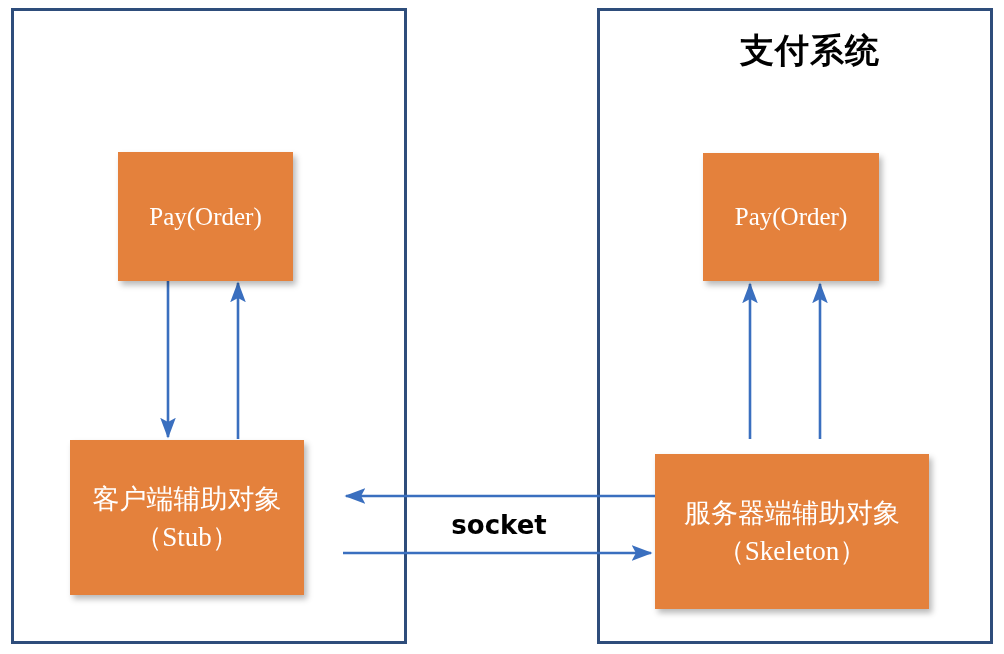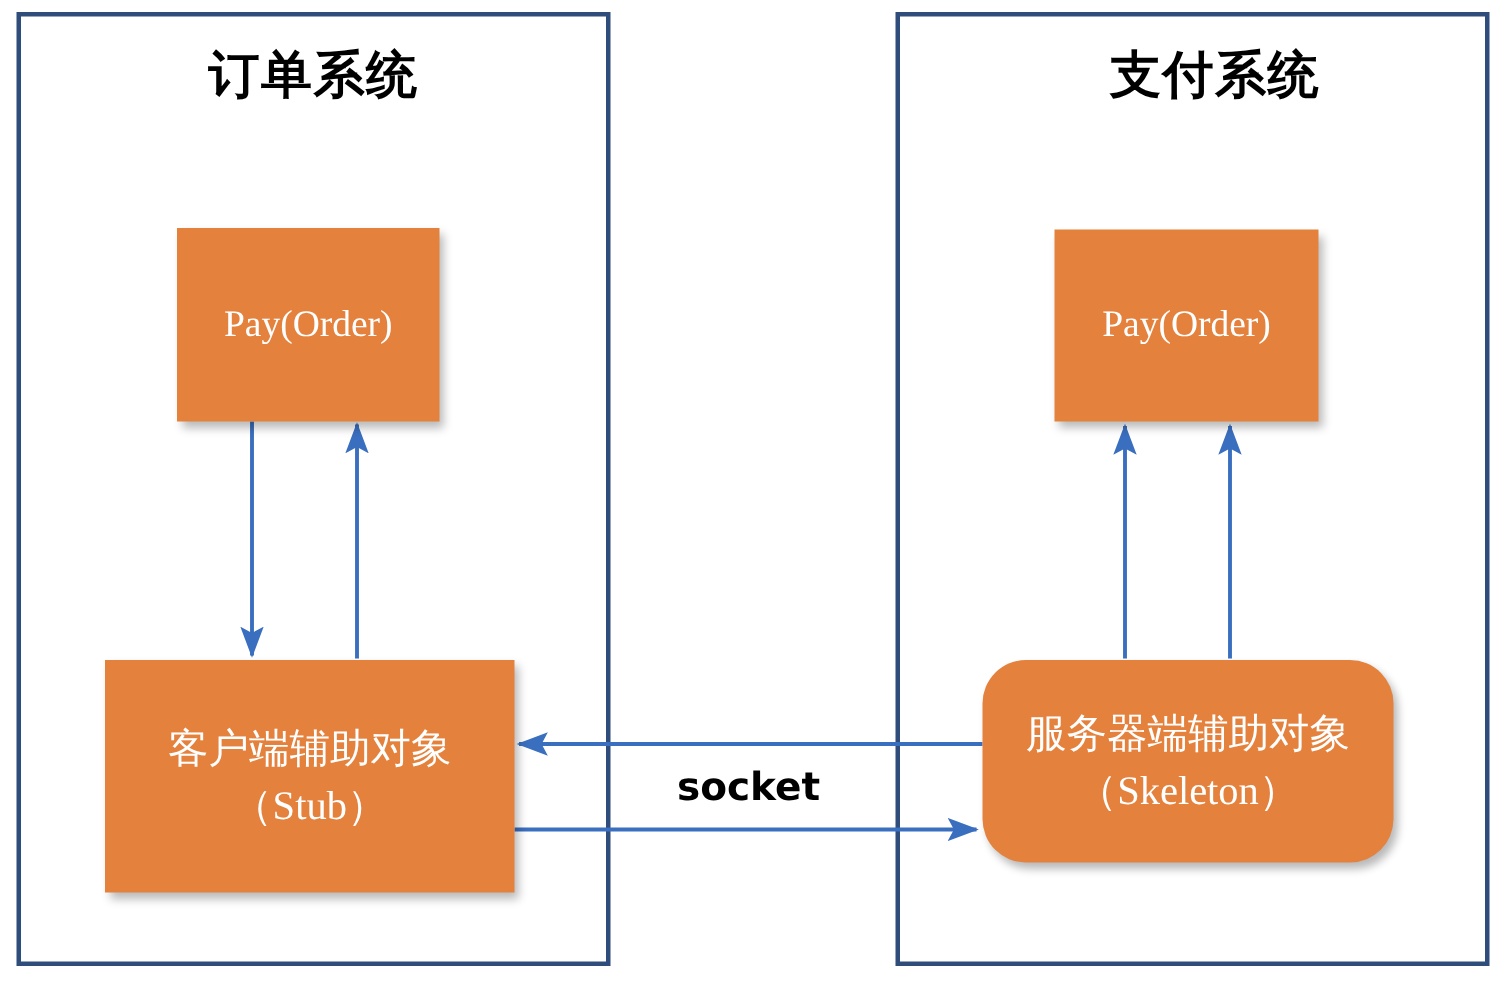--- a/index.html
+++ b/index.html
@@ -59,26 +59,26 @@
   .node-label {
     display: block;
     width: 100%;
     white-space: pre-line;
   }
 
   #node-pay-left   { left: 118px; top: 152px; width: 175px; height: 129px; font-size: 25px; }
   #node-pay-right  { left: 703px; top: 153px; width: 176px; height: 128px; font-size: 25px; }
 
   #node-stub {
-    left: 70px; top: 440px; width: 273px; height: 155px;
+    left: 70px; top: 440px; width: 234px; height: 155px;
     font-size: 27px; line-height: 38px; justify-content: center;
   }
   #node-skeleton {
-    left: 655px; top: 440px; width: 274px; height: 135px;
-    font-size: 27px; line-height: 38px; border-radius: 29px;
+    left: 655px; top: 454px; width: 274px; height: 155px;
+    font-size: 27px; line-height: 38px;
   }
 
   
   #connectors {
     position: absolute;
     left: 0; top: 0;
     width: 1004px; height: 654px;
     z-index: 2;
     pointer-events: none;
   }
@@ -98,21 +98,20 @@
     background: #ffffff;
     padding: 2px 4px;
   }
 </style>
 </head>
 <body>
 
 <div id="canvas">
 
   <div class="panel" id="panel-order"></div>
-  <div class="panel-title" style="left:11px; width:396px;">订单系统</div>
 
   <div class="panel" id="panel-pay"></div>
   <div class="panel-title" style="left:597px; width:396px;margin-left:15px;">支付系统</div>
 
   <svg id="connectors" viewBox="0 0 1004 654" width="1004" height="654">
     <defs>
       <marker id="arrowhead" markerWidth="9" markerHeight="9" refX="7.4" refY="3.2" orient="auto" markerUnits="strokeWidth">
         <path d="M0,0.2 L8,3.2 L0,6.2 L1.6,3.2 Z" fill="#3a6fbf"></path>
       </marker>
     </defs>

